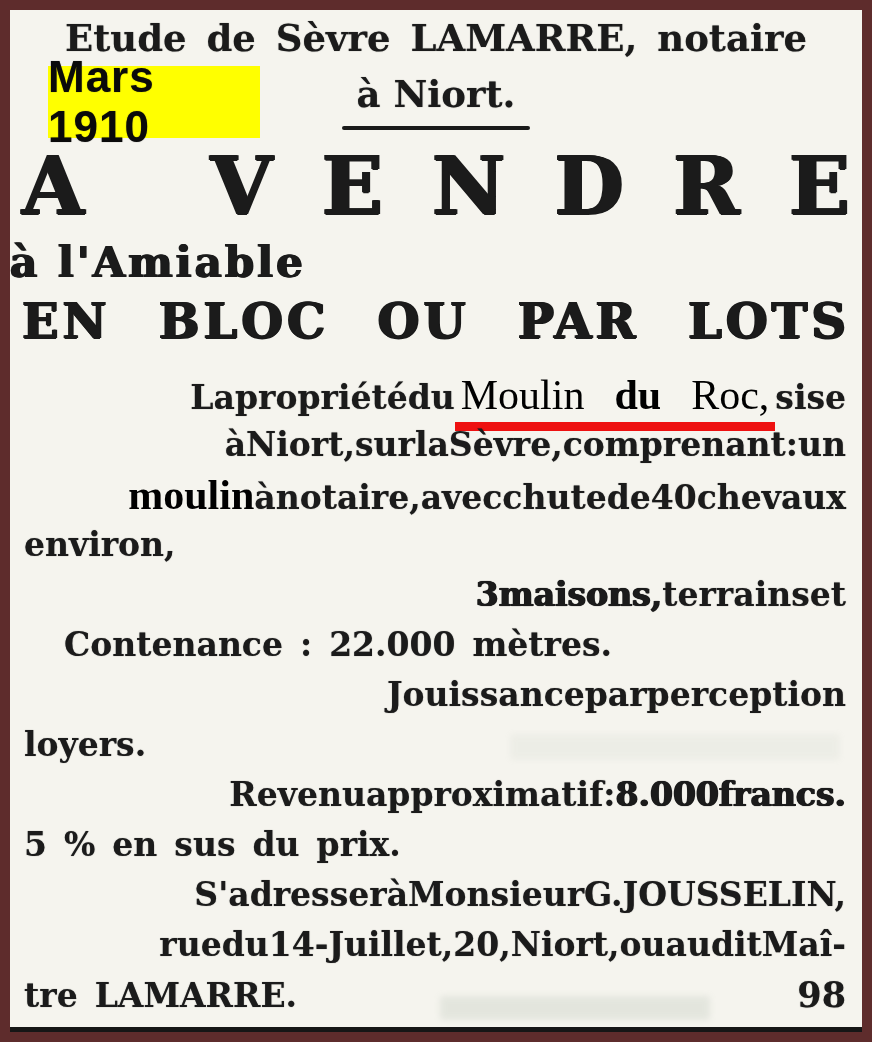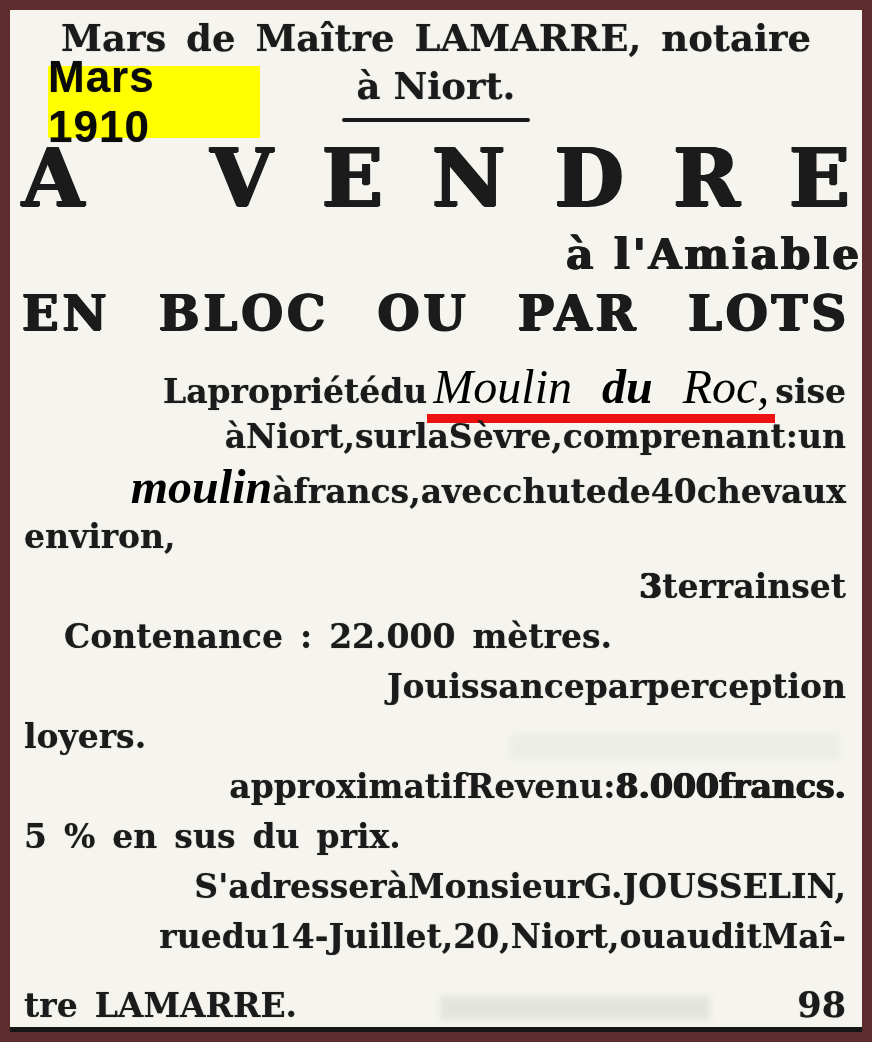--- a/index.html
+++ b/index.html
@@ -12,81 +12,81 @@
     color:var(--ink,#1b1b1b);
     font-family:"DejaVu Serif",serif;
     font-weight:700;
     overflow:hidden;
   }
   .scan{text-shadow:0 0 1px rgba(25,25,25,.55);}
   .top-strip{position:absolute;top:-10px;left:196px;right:-10px;height:5px;background:#161616;z-index:3;}
   .bottom-strip{position:absolute;left:-4px;right:-4px;bottom:0;height:5px;background:#161616;z-index:3;}
 
   .header-line1{font-size:37px;text-align:center;margin-top:6px;word-spacing:7px;white-space:nowrap;}
-  .header-line2{font-size:37px;text-align:center;margin-top:4px;}
+  .header-line2{font-size:37px;text-align:center;margin-top:12px;}
   .divider{width:188px;height:4px;background:#1a1a1a;margin:10px auto 0;border-radius:2px;}
 
   .date-badge{
     position:absolute;left:38px;top:56px;width:212px;height:72px;
     background:var(--highlight,#ffff00);
     display:flex;align-items:center;justify-content:center;
     font-family:"Liberation Sans",sans-serif;font-weight:700;font-size:44px;
     color:#0a0a0a;z-index:2;letter-spacing:1px;
   }
 
   .title-main{
     display:flex;justify-content:space-between;align-items:flex-end;
     margin:16px 12px 0;font-size:80px;line-height:1.0;
     text-shadow:1.3px 0 currentColor,-1.3px 0 currentColor,0 1.2px currentColor,0 -0.5px currentColor;
   }
   .title-sub{
-    font-size:42px;text-align:right;margin-top:12px;letter-spacing:3px;
+    font-size:42px;text-align:left;margin-top:12px;letter-spacing:3px;
     text-shadow:.9px 0 currentColor,-.9px 0 currentColor;
   }
   .title-sub2{
     display:flex;justify-content:space-between;
     margin:8px 12px 0;font-size:48px;letter-spacing:4px;line-height:1.1;
     text-shadow:1.1px 0 currentColor,-1.1px 0 currentColor,0 .8px currentColor;
   }
 
   .body-text{margin:22px 16px 0 14px;font-size:33px;}
   .line{display:flex;align-items:baseline;height:50px;line-height:50px;white-space:nowrap;}
   .line.justify{justify-content:flex-end;}
   .line:not(.justify){gap:17px;}
   .line.indent{padding-left:40px;}
 
   .word.annot,.word.annot-bold{
-    font-family:"Liberation Serif",serif;font-size:48px;
-    text-shadow:none;color:var(--annotation_ink,#000);font-style:italic;
+    font-family:"Liberation Serif",serif;font-size:42px;
+    text-shadow:none;color:var(--annotation_ink,#000);
   }
   .word.annot{font-weight:400;}
   .word.annot-bold{font-weight:700;}
   .word.heavy{text-shadow:.8px 0 currentColor,-.8px 0 currentColor,0 0 1px currentColor;}
 
   .group{display:inline-flex;gap:30px;align-items:baseline;}
   .group.redline{border-bottom:9px solid var(--redline,#ee1111);padding:0 6px 2px;}
 
-  .pagenum{margin-left:auto;font-size:35px;margin-top:18px;}
+  .pagenum{margin-left:auto;font-size:35px;}
 
   .ghost{position:absolute;background:#9fae9f;filter:blur(3px);border-radius:3px;pointer-events:none;}
   .ghost1{left:430px;bottom:12px;width:270px;height:24px;opacity:.20;}
   .ghost2{left:500px;top:724px;width:330px;height:26px;opacity:.09;}
 </style>
 </head>
 <body>
 
 <div class="paper scan">
   <div class="top-strip"></div>
 
   <div class="date-badge">
     <span>Mars 1910</span>
   </div>
 
   <div>
-    <div class="header-line1">Mars de Maître LAMARRE, notaire</div>
+    <div class="header-line1">Etude de Sèvre LAMARRE, notaire</div>
     <div class="header-line2">à Niort.</div>
     <div class="divider"></div>
   </div>
 
   <div class="title-main">
       <span>A</span>
       <span>&nbsp;</span>
       <span>V</span>
       <span>E</span>
       <span>N</span>
@@ -121,52 +121,53 @@
         <span class="word">sur</span>
         <span class="word">la</span>
         <span class="word">Sèvre,</span>
         <span class="word">comprenant</span>
         <span class="word">:</span>
         <span class="word">un</span>
       </div>
       <div class="line justify">
         <span class="word annot-bold">moulin</span>
         <span class="word">à</span>
-        <span class="word">francs,</span>
+        <span class="word">notaire,</span>
         <span class="word">avec</span>
         <span class="word">chute</span>
         <span class="word">de</span>
         <span class="word">40</span>
         <span class="word">chevaux</span>
       </div>
       <div class="line">
         <span class="word">environ,</span>
       </div>
       <div class="line justify indent">
         <span class="word heavy">3</span>
+        <span class="word heavy">maisons,</span>
         <span class="word">terrains</span>
         <span class="word">et</span>
       </div>
       <div class="line indent">
         <span class="word">Contenance</span>
         <span class="word">:</span>
         <span class="word">22.000</span>
         <span class="word">mètres.</span>
       </div>
       <div class="line justify indent">
         <span class="word">Jouissance</span>
         <span class="word">par</span>
         <span class="word">perception</span>
       </div>
       <div class="line">
         <span class="word">loyers.</span>
       </div>
       <div class="line justify indent">
+        <span class="word">Revenu</span>
         <span class="word">approximatif</span>
-        <span class="word">Revenu</span>
         <span class="word">:</span>
         <span class="word heavy">8.000</span>
         <span class="word heavy">francs.</span>
       </div>
       <div class="line">
         <span class="word">5</span>
         <span class="word">%</span>
         <span class="word">en</span>
         <span class="word">sus</span>
         <span class="word">du</span>

